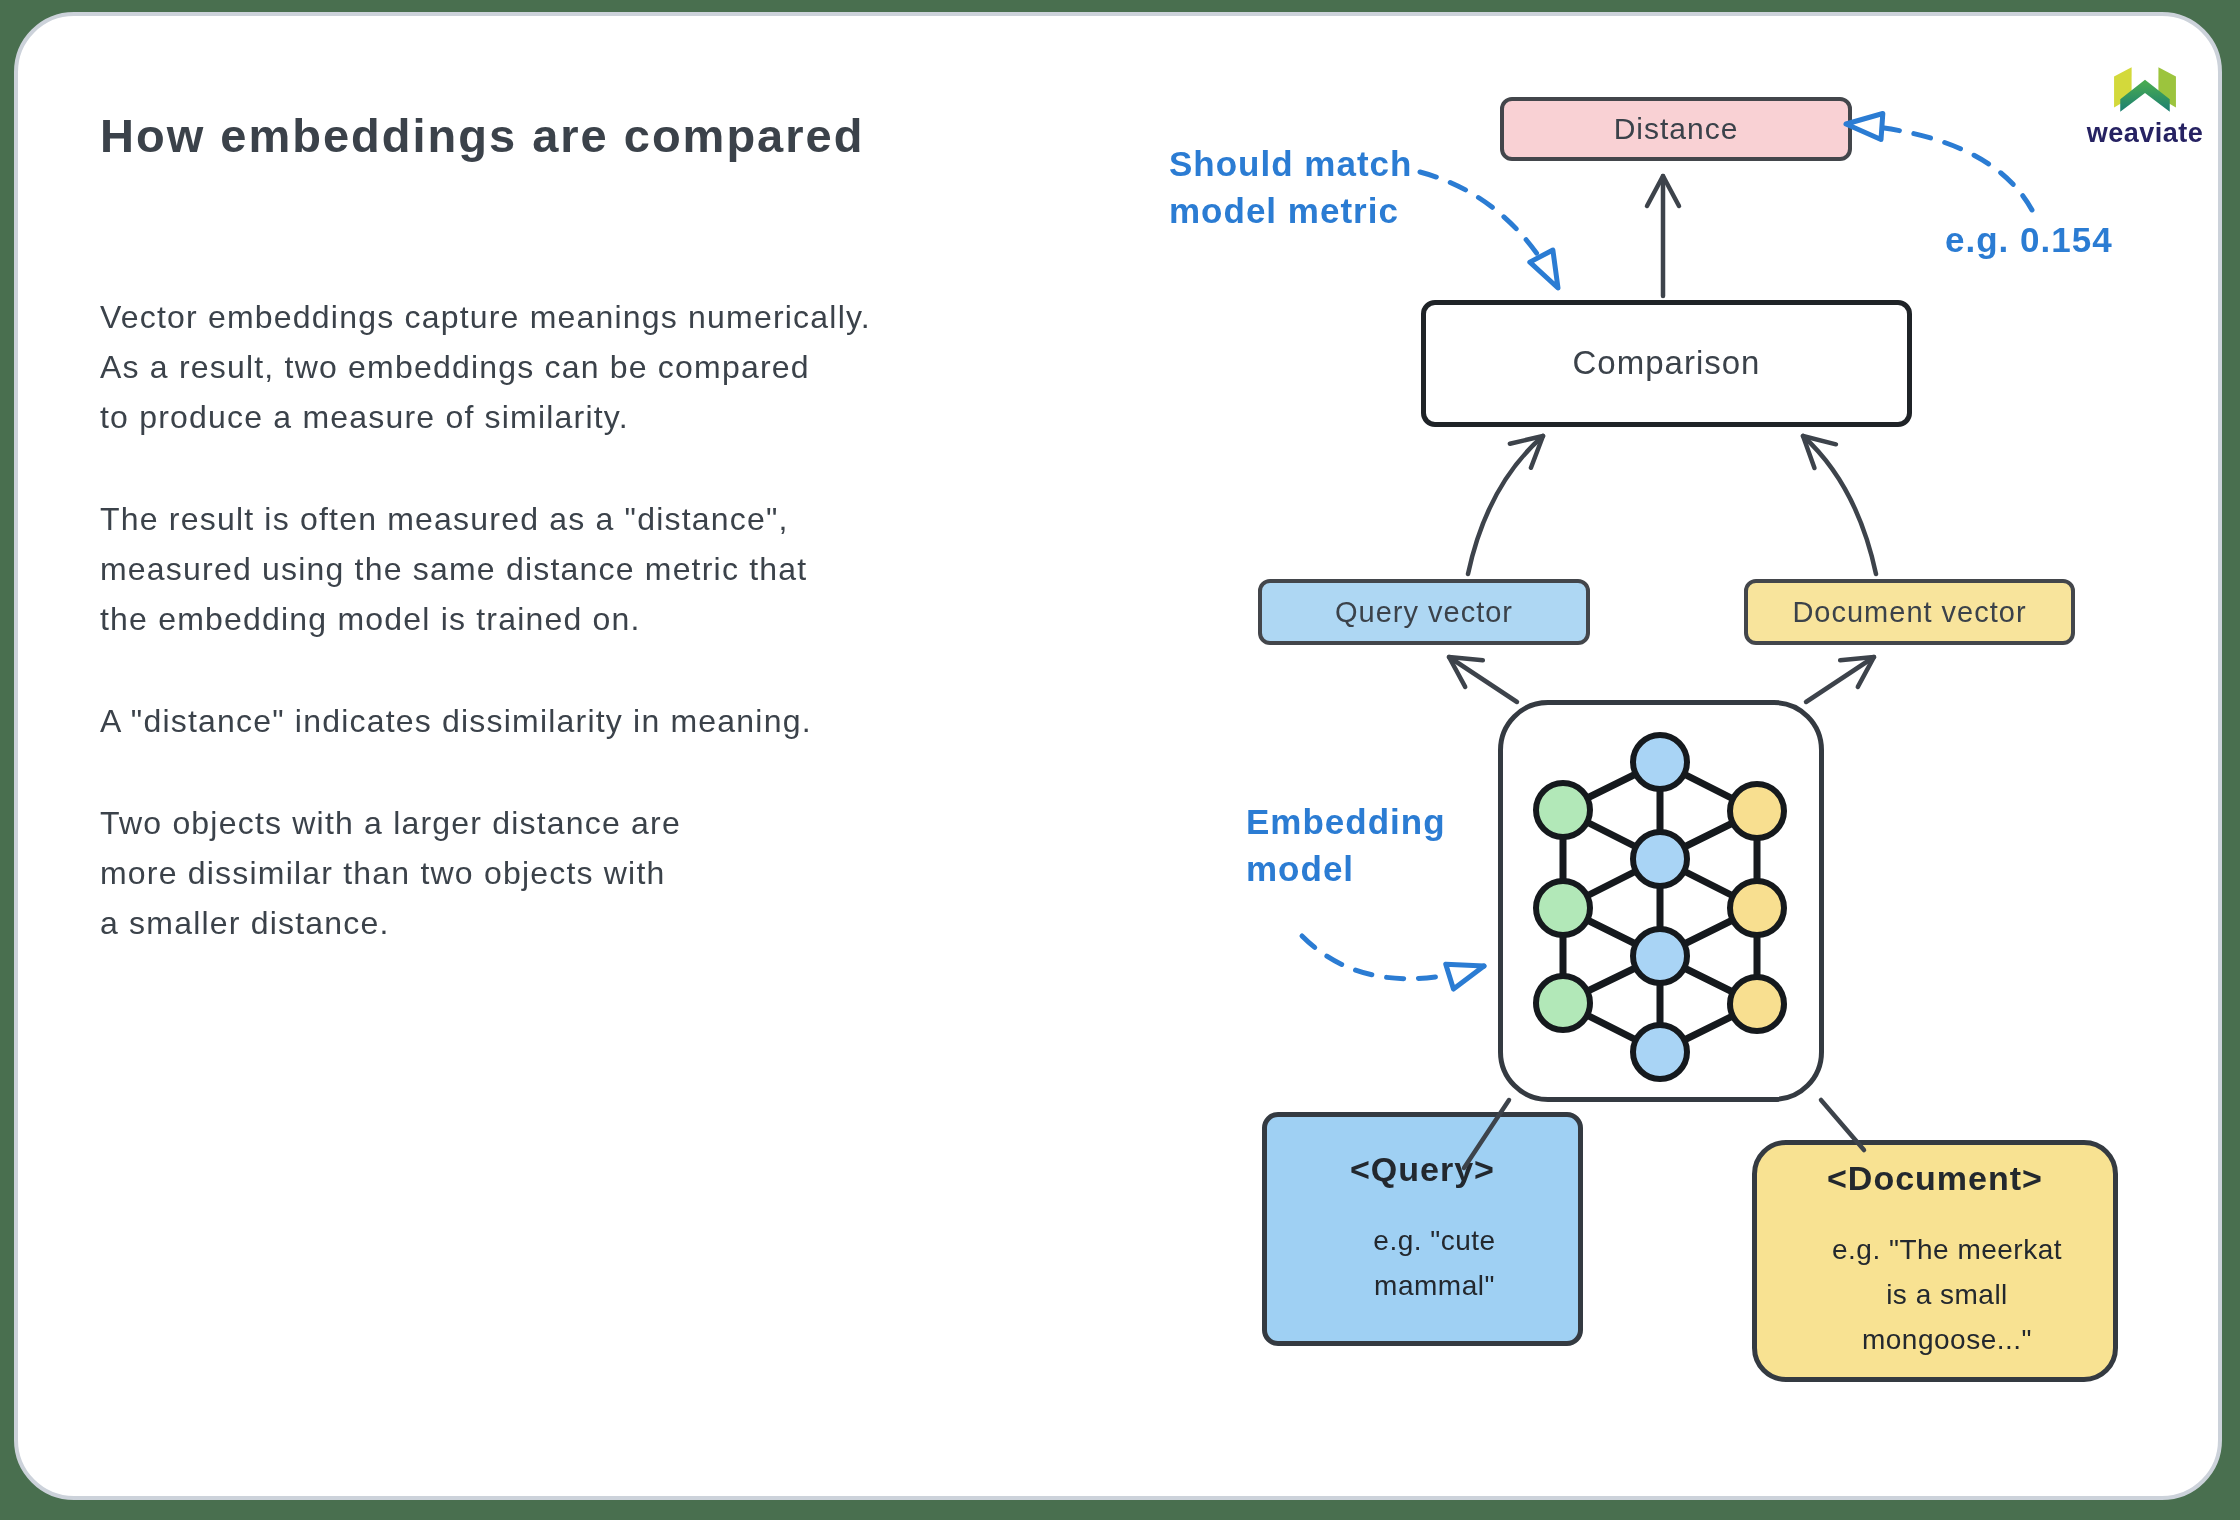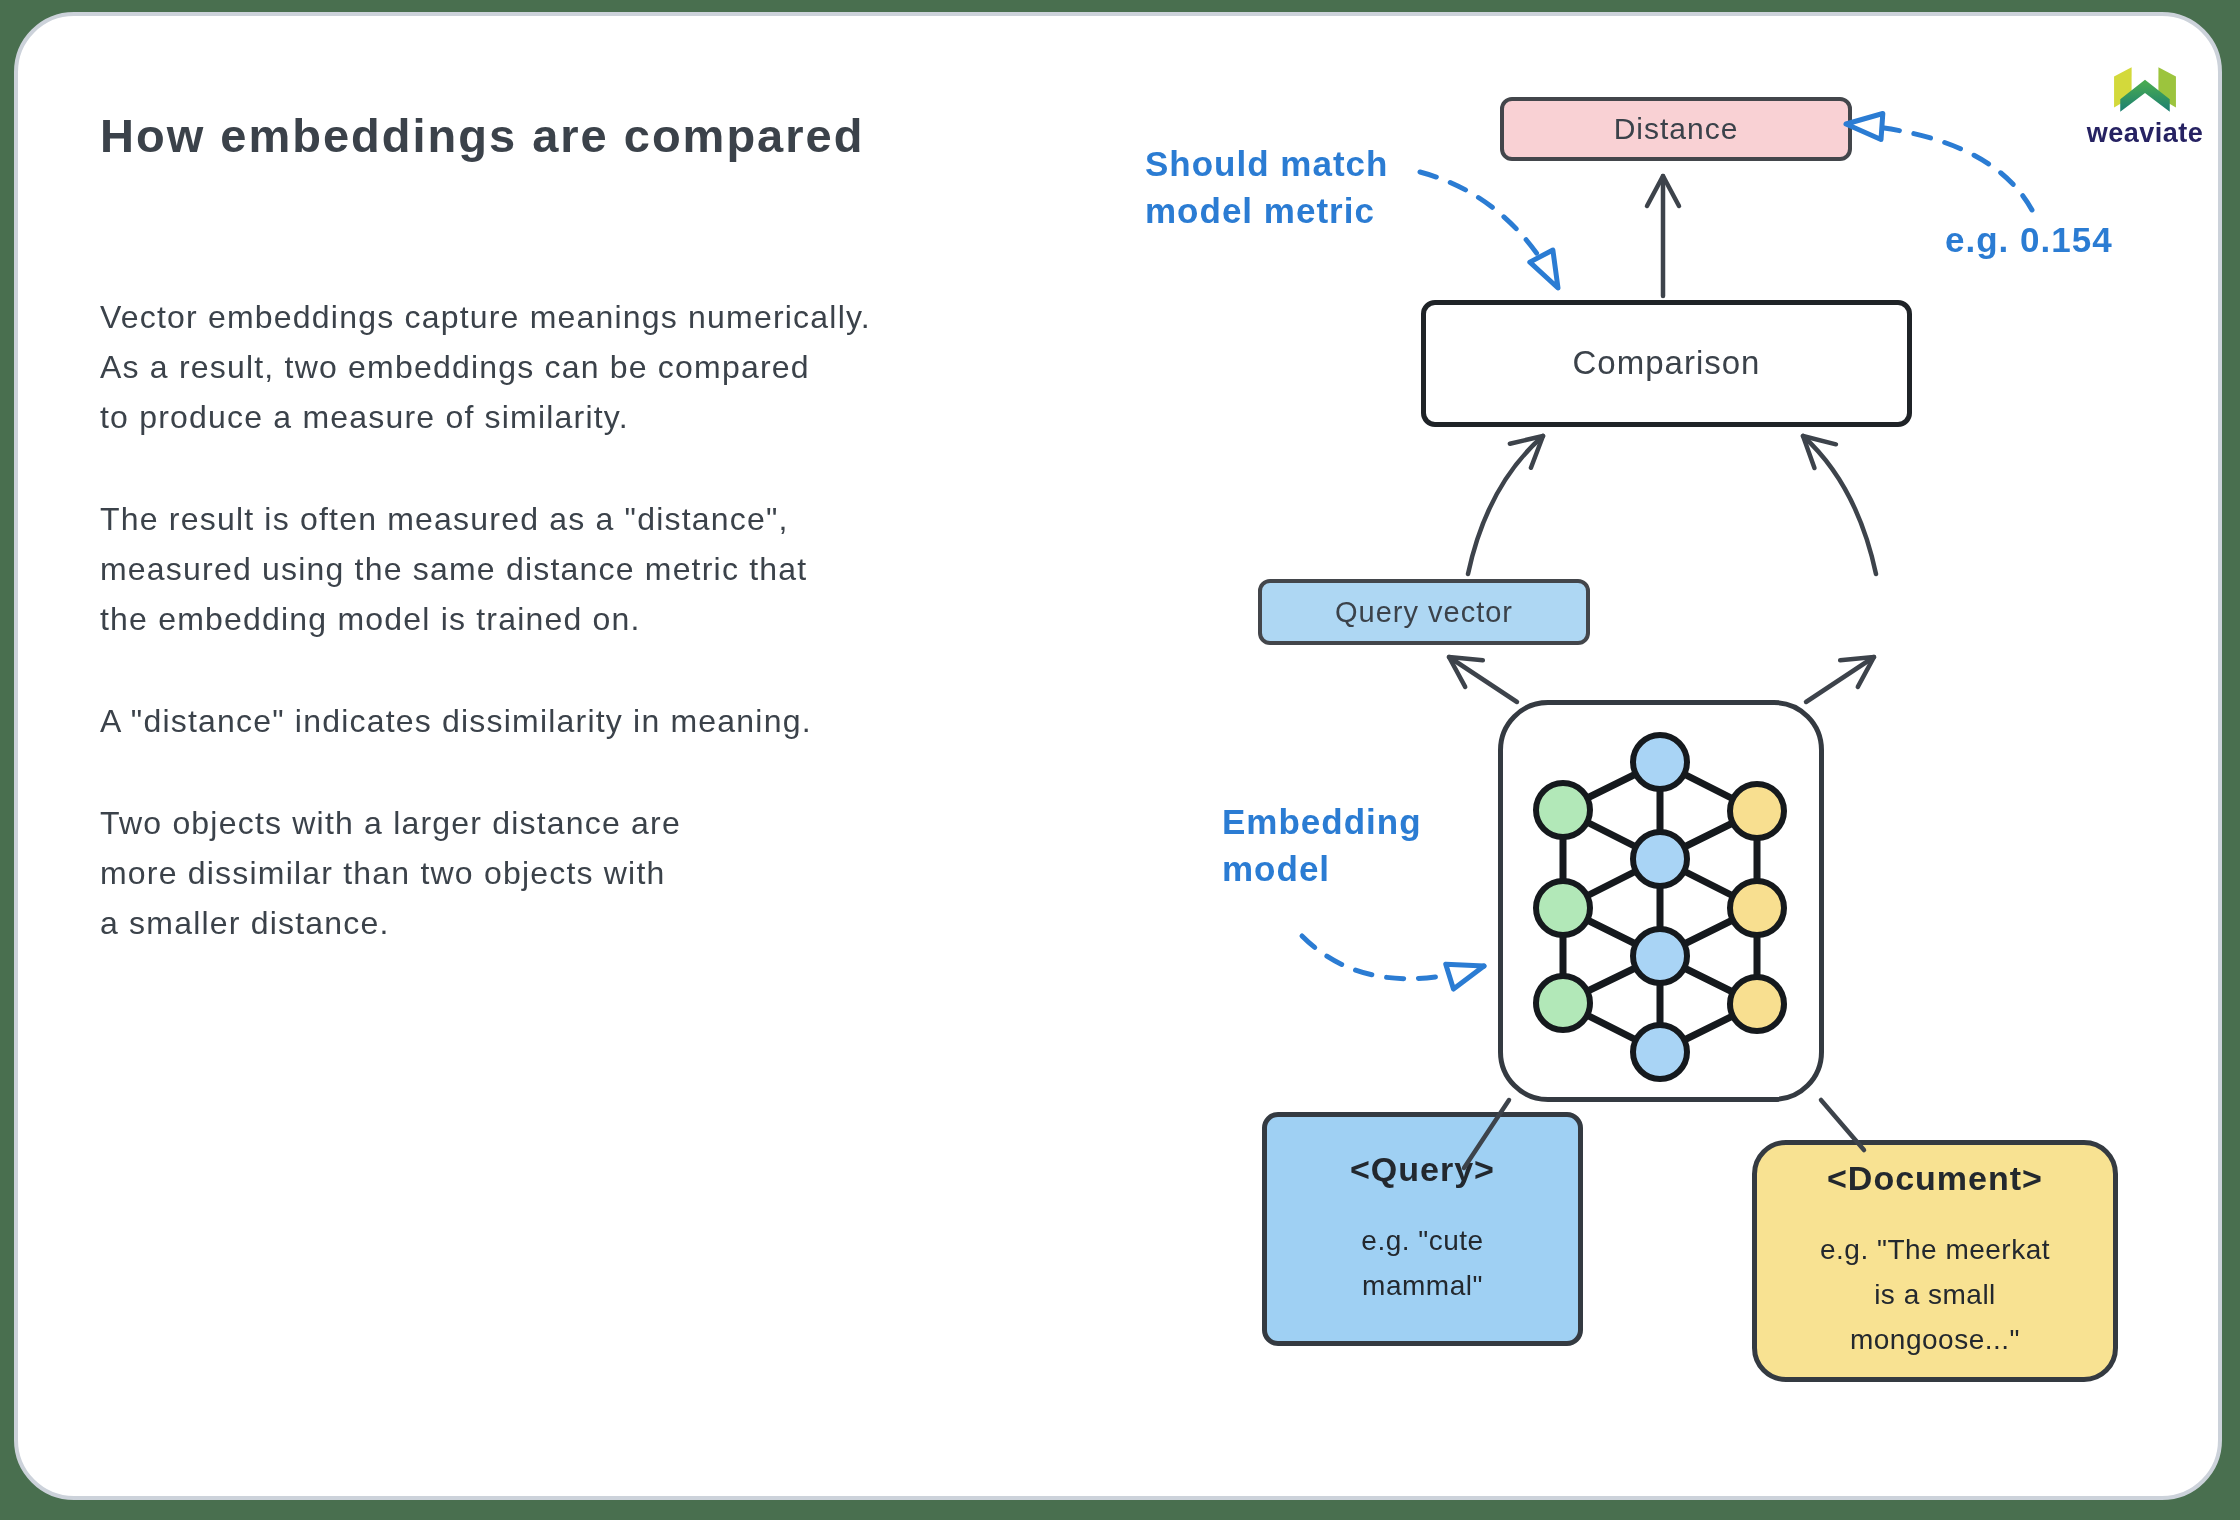--- a/index.html
+++ b/index.html
@@ -1,20 +1,20 @@
 <!DOCTYPE html>
 <html style="--background: #496f4f; --card: #ffffff; --card-border: #ccd2da; --ink: #3b424a; --annotation-blue: #2b7cd3; --distance-fill: #f9d1d4; --query-fill: #aed7f3; --document-fill: #f8e49c; --query-big-fill: #9fd0f3; --document-big-fill: #f8e292; --node-blue: #a9d4f5; --node-green: #b2e8b8; --node-yellow: #f8df90; --logo-navy: #262262;"><head>
 <meta charset="utf-8">
 <style>
   html,body{margin:0;padding:0;}
   body{width:2240px;height:1520px;overflow:hidden;font-family:"Liberation Sans",sans-serif;}
   .stage{position:relative;width:2240px;height:1520px;background:var(--background,#496f4f);}
   .card{position:absolute;left:14px;top:12px;width:2208px;height:1488px;box-sizing:border-box;
         background:var(--card,#ffffff);border:4px solid var(--card-border,#ccd2da);border-radius:60px;}
-  .pre{white-space:pre-line;}
+  .pre{white-space:pre-line;margin-left:24px;}
 
   .page-title{position:absolute;left:100px;top:108px;margin:0;font-size:47px;font-weight:700;
         letter-spacing:2px;color:var(--ink,#3b424a);text-align:right;}
   .body-text{position:absolute;left:100px;top:292px;width:1000px;font-size:32px;line-height:50px;
         letter-spacing:1.2px;color:var(--ink,#3b424a);font-weight:500;}
   .body-text p{margin:0 0 52px 0;}
 
   .box{position:absolute;box-sizing:border-box;display:flex;align-items:center;justify-content:center;
         text-align:center;color:var(--ink,#3b424a);z-index:2;}
   .distance{left:1500px;top:97px;width:352px;height:64px;background:var(--distance-fill,#f9d1d4);
@@ -96,20 +96,23 @@
   </div>
 
   <div class="box comparison">
     <div>Comparison</div>
   </div>
 
   <div class="box qvec">
     <span>Query vector</span>
   </div>
 
+  <div class="box dvec">
+    <span>Document vector</span>
+  </div>
 
   <div class="box embedbox"></div>
 
   <div class="box qbig">
     <div class="big-title">&lt;Query&gt;</div>
     <div class="big-example pre">e.g. "cute
 mammal"</div>
   </div>
 
   <div class="box dbig">

